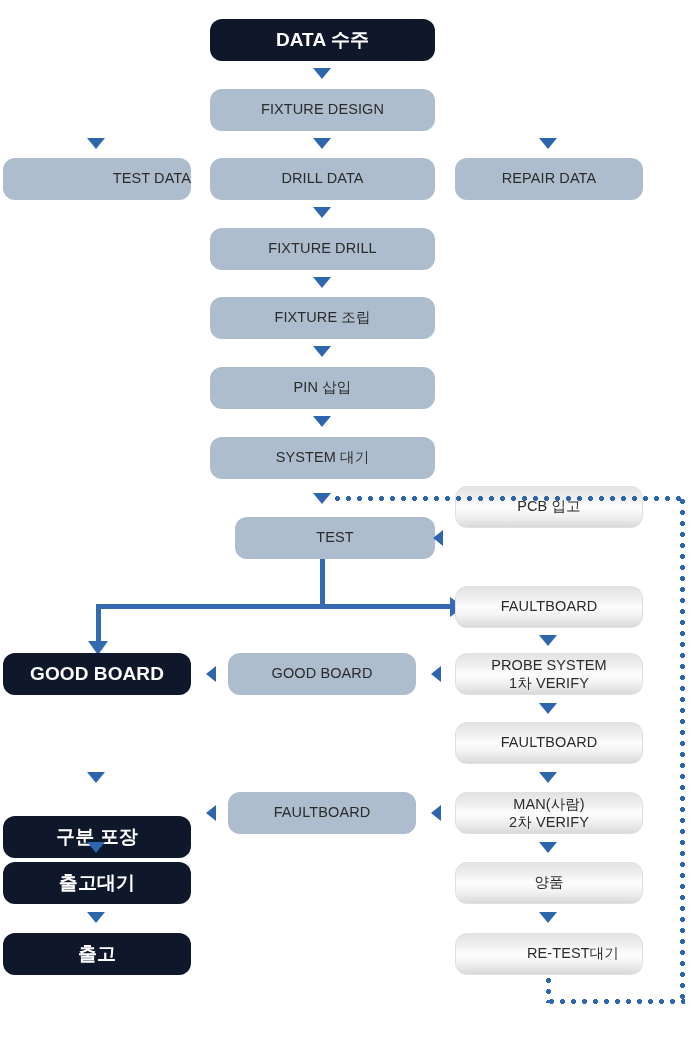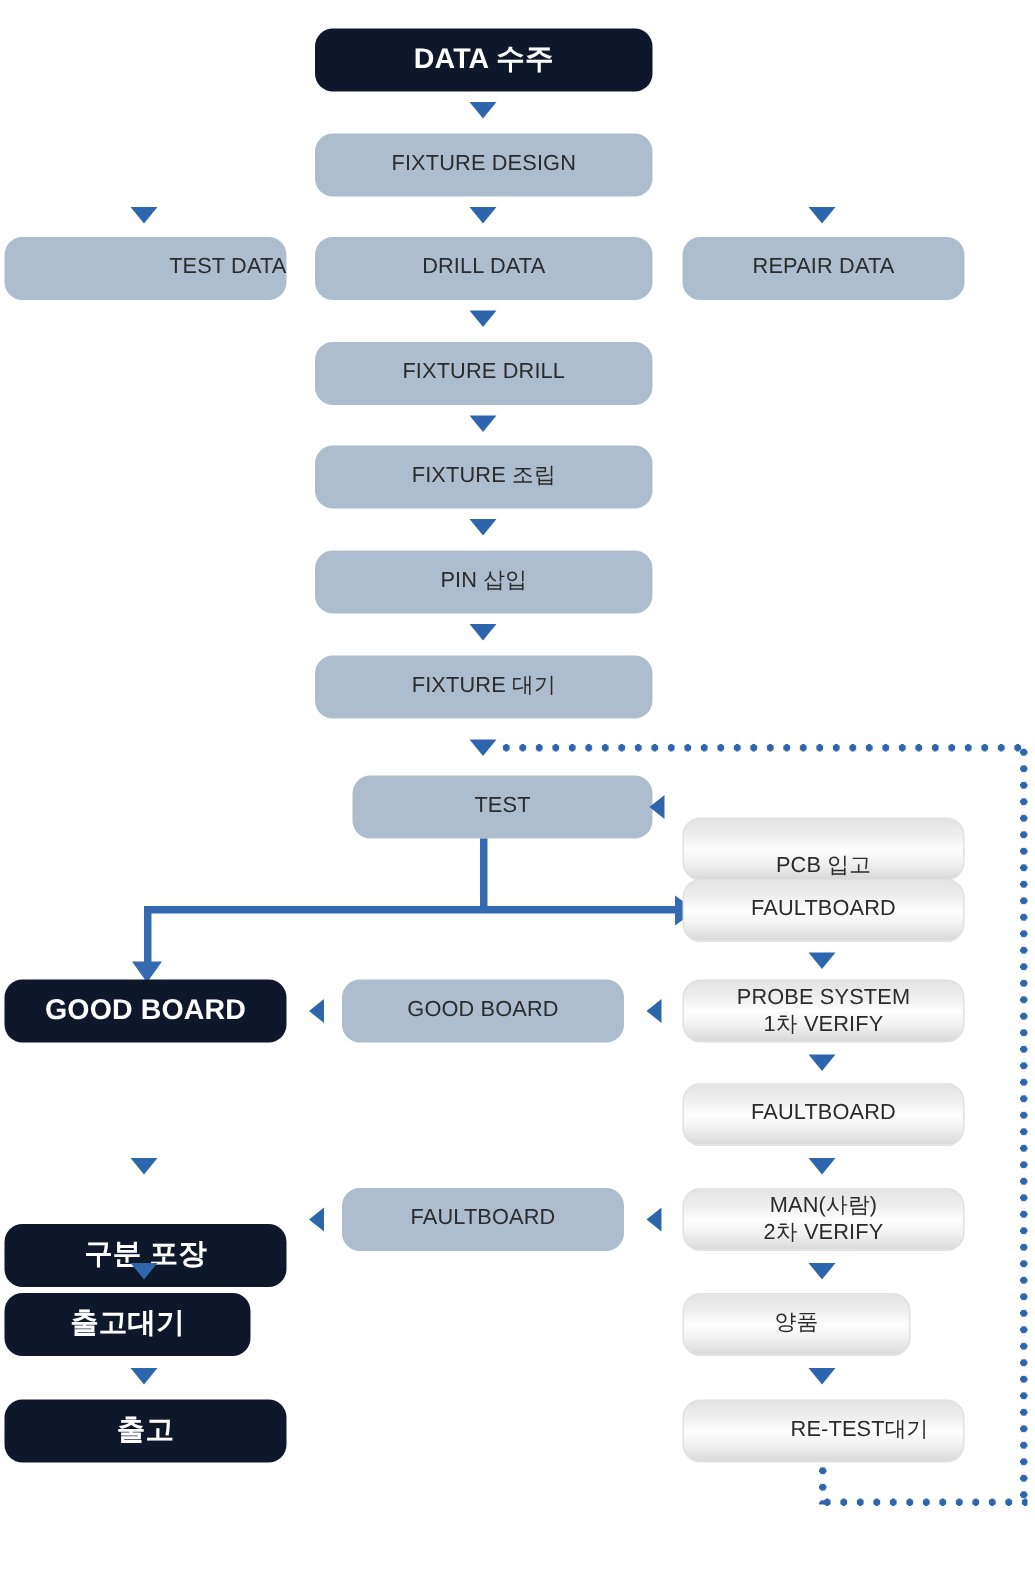--- a/index.html
+++ b/index.html
@@ -171,32 +171,32 @@
 
   <div class="arrow-down" style="left:313px; top:346px;"></div>
 
   <div class="node gray" style="left:210px; top:367px; width:225px; height:42px;">
     <span class="label">PIN 삽입</span>
   </div>
 
   <div class="arrow-down" style="left:313px; top:416px;"></div>
 
   <div class="node gray" style="left:210px; top:437px; width:225px; height:42px;">
-    <span class="label">FIXTURE 대기</span>
+    <span class="label">SYSTEM 대기</span>
   </div>
 
   <div class="arrow-down" style="left:313px; top:493px;"></div>
 
   <div class="node gray" style="left:235px; top:517px; width:200px; height:42px;">
     <span class="label">TEST</span>
   </div>
 
   <div class="arrow-left" style="left:433px; top:530px;"></div>
 
-  <div class="node glossy" style="left:455px; top:545px; width:188px; height:42px;align-items:flex-end;">
+  <div class="node glossy" style="left:455px; top:486px; width:188px; height:42px;">
     <span class="label">PCB 입고</span>
   </div>
 
   <div class="line-v" style="left:320px; top:559px; height:48px;"></div>
   <div class="line-h" style="left:96px; top:604px; width:358px;"></div>
   <div class="line-v" style="left:96px; top:604px; height:42px;"></div>
   <div class="arrow-head-down" style="left:88px; top:641px;"></div>
   <div class="arrow-head-right" style="left:450px; top:597px;"></div>
 
   <div class="node glossy" style="left:455px; top:586px; width:188px; height:42px;">
@@ -244,27 +244,27 @@
 
   <div class="arrow-down" style="left:539px; top:772px;"></div>
 
   <div class="node glossy two-line" style="left:455px; top:792px; width:188px; height:42px;">
     <span class="label">MAN(사람)
 2차 VERIFY</span>
   </div>
 
   <div class="arrow-down" style="left:87px; top:842px;"></div>
 
-  <div class="node blue" style="left:3px; top:862px; width:164px; height:42px;text-align:right;">
+  <div class="node blue" style="left:3px; top:862px; width:188px; height:42px;text-align:right;">
     <span class="label">출고대기</span>
   </div>
 
   <div class="arrow-down" style="left:539px; top:842px;"></div>
 
-  <div class="node glossy" style="left:455px; top:862px; width:152px; height:42px;">
+  <div class="node glossy" style="left:455px; top:862px; width:188px; height:42px;">
     <span class="label">양품</span>
   </div>
 
   <div class="arrow-down" style="left:87px; top:912px;"></div>
 
   <div class="node blue" style="left:3px; top:933px; width:188px; height:42px;">
     <span class="label">출고</span>
   </div>
 
   <div class="arrow-down" style="left:539px; top:912px;"></div>

